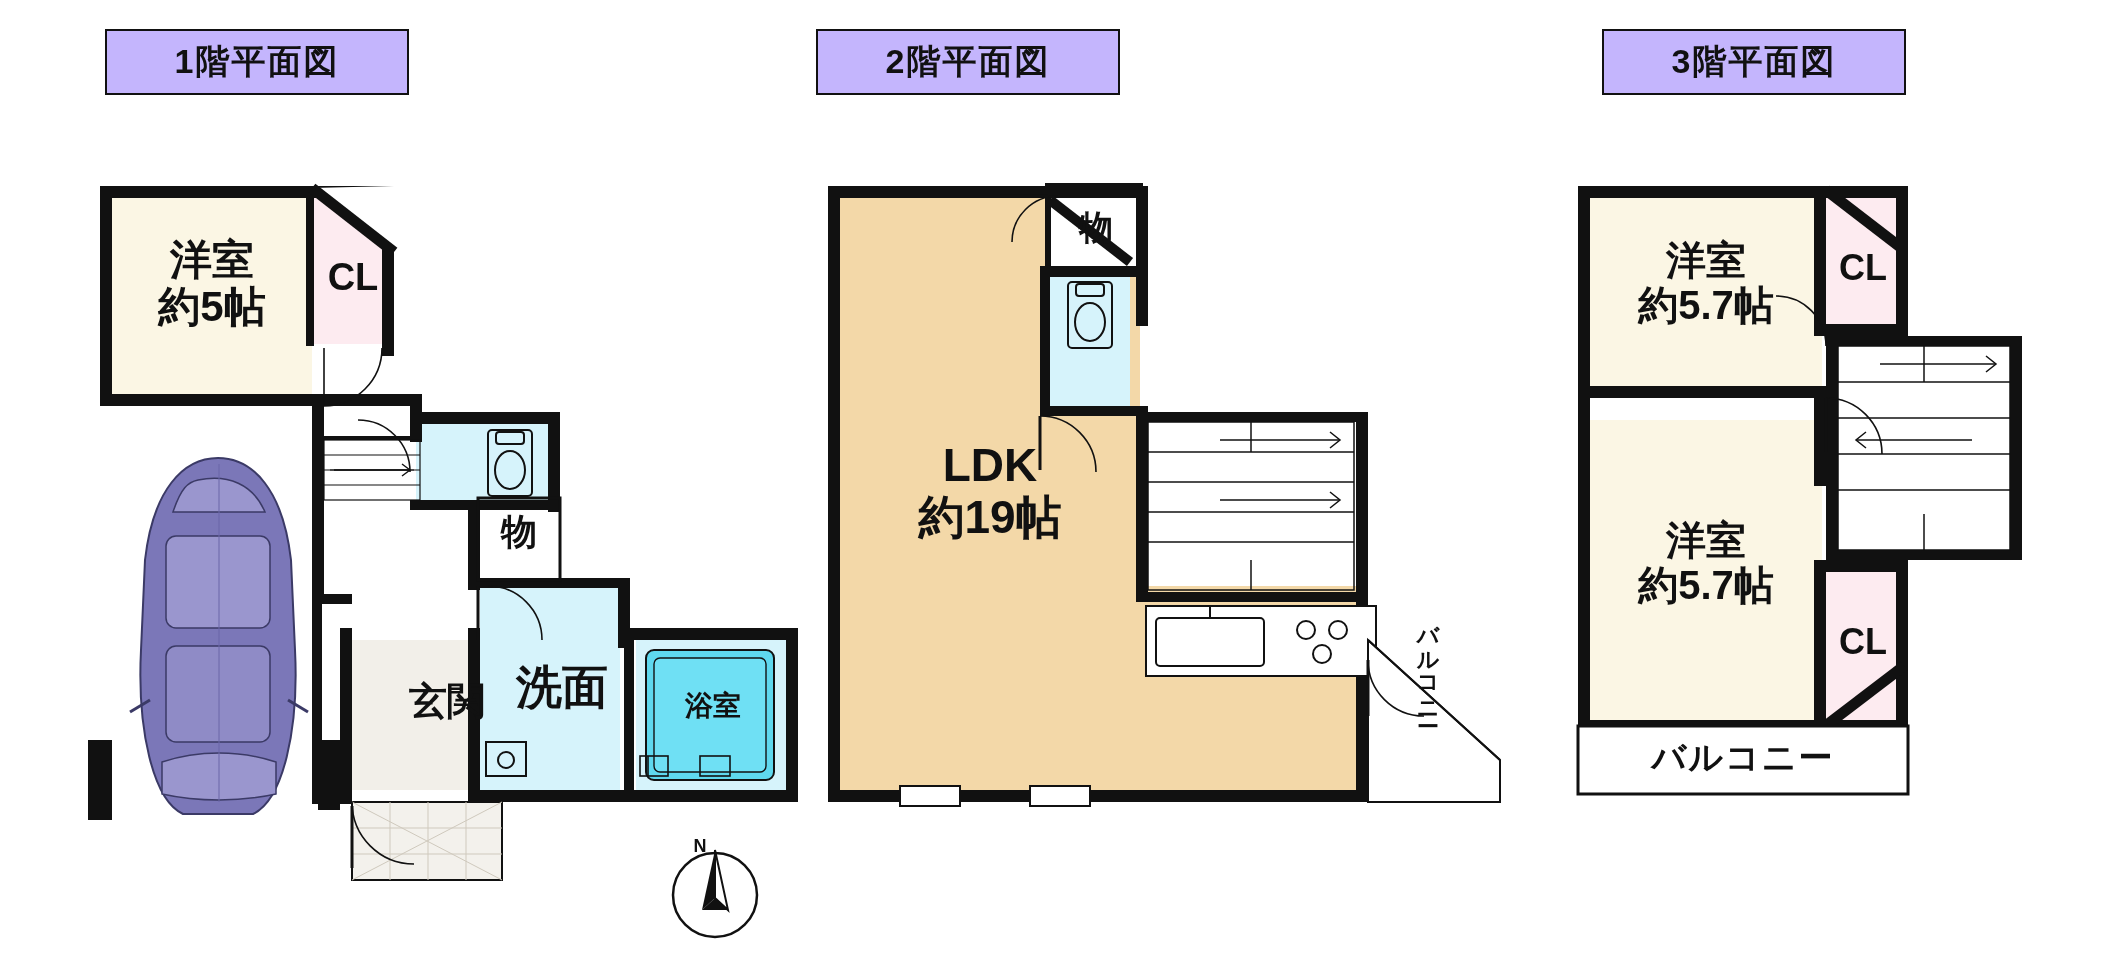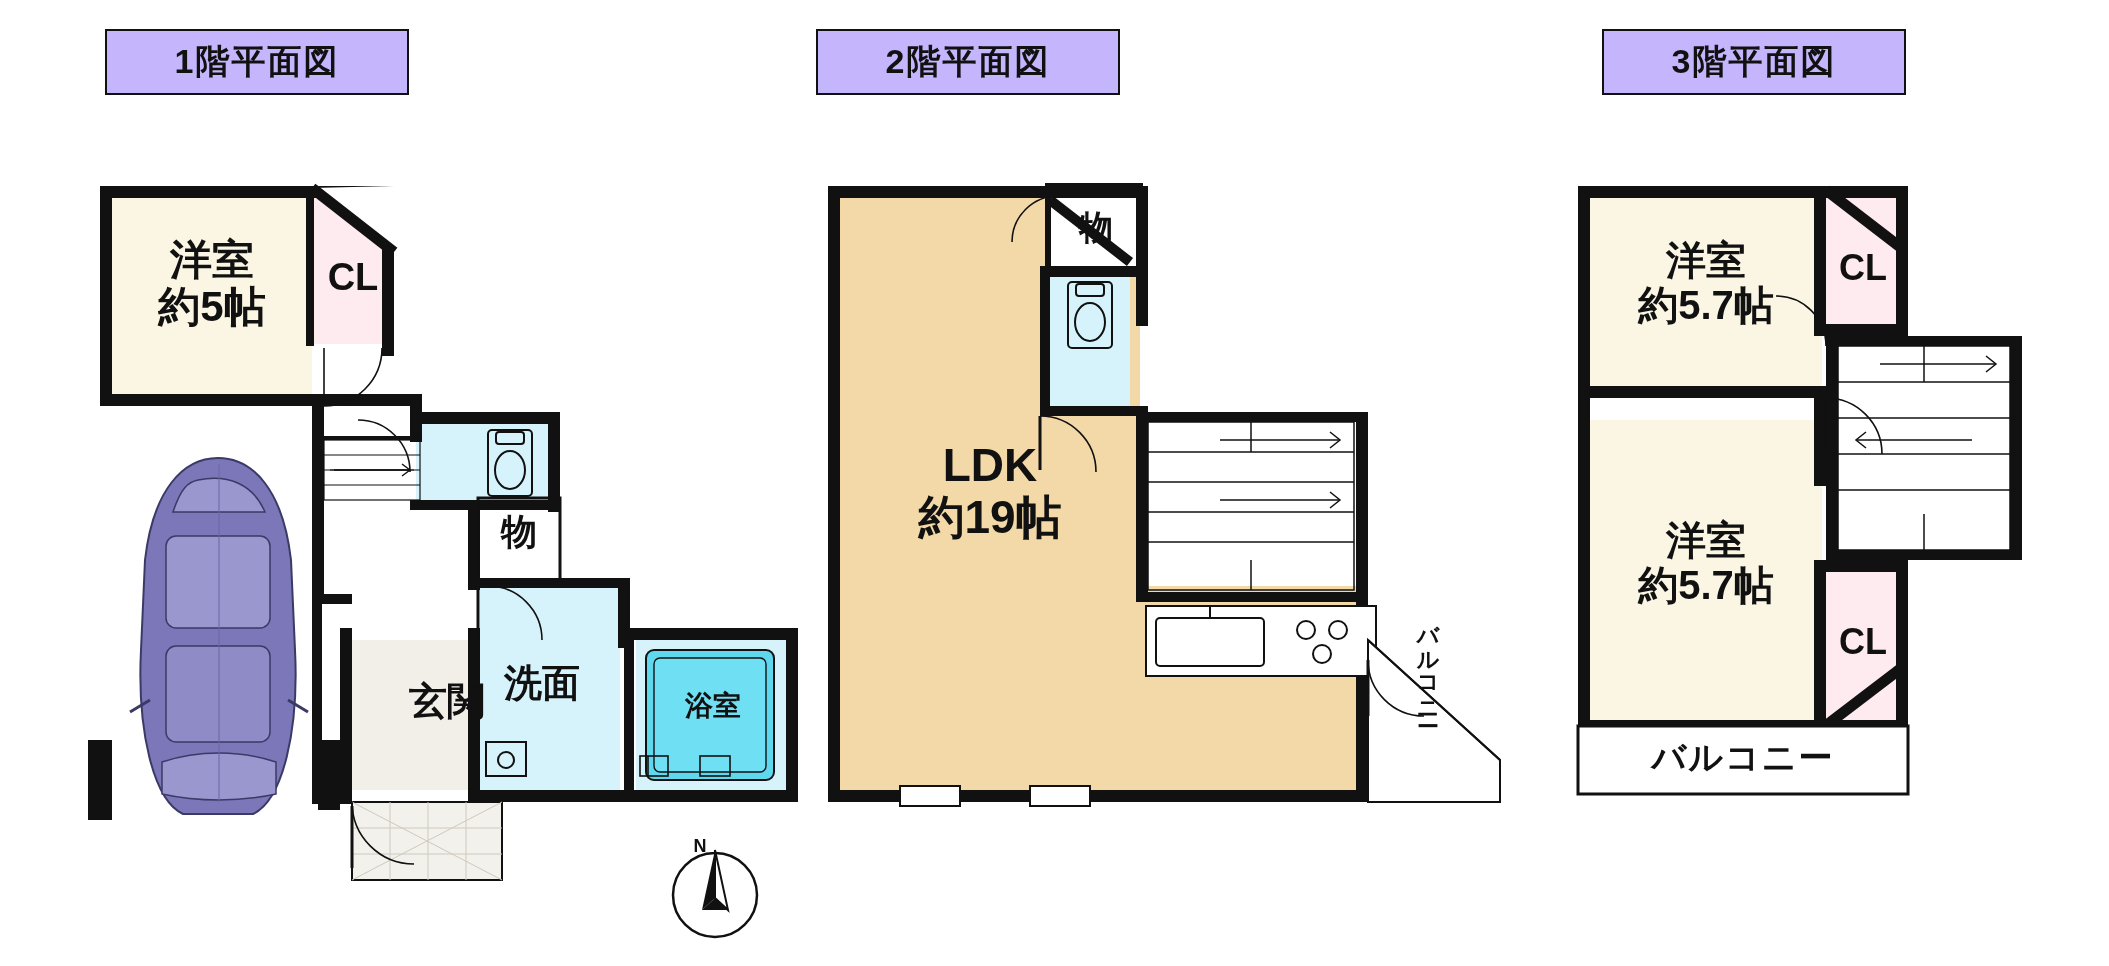--- a/index.html
+++ b/index.html
@@ -169,21 +169,21 @@
         <line x1="160" y1="250" x2="180" y2="262" stroke="#3b3a66" stroke-width="3"></line>
         <line x1="91" y1="14" x2="91" y2="352" stroke="#6b67a8" stroke-width="1"></line>
       </g>
     </svg>
 
     <div class="lbl" style="left:112px;top:236px;width:200px;font-size:42px;">洋室
 約5帖</div>
     <div class="lbl" style="left:312px;top:256px;width:82px;font-size:38px;">CL</div>
     <div class="lbl" style="left:480px;top:512px;width:78px;font-size:36px;">物</div>
     <div class="lbl" style="left:352px;top:680px;width:128px;font-size:38px;margin-left:31px;">玄関</div>
-    <div class="lbl" style="left:476px;top:662px;width:132px;font-size:38px;text-align:center;">洗面</div>
+    <div class="lbl" style="left:496px;top:662px;width:132px;font-size:46px;text-align:center;">洗面</div>
     <div class="lbl" style="left:640px;top:690px;width:146px;font-size:28px;">浴室</div>
 
     <svg width="110" height="110" style="position:absolute;left:660px;top:840px;">
       <circle cx="55" cy="55" r="42" fill="#ffffff" stroke="#111" stroke-width="2.5"></circle>
       <polygon points="55,10 68,70 55,58" fill="#ffffff" stroke="#111" stroke-width="2"></polygon>
       <polygon points="55,10 42,70 55,58" fill="#111"></polygon>
       <polygon points="55,58 68,70 42,70" fill="#111"></polygon>
     </svg>
     <div class="lbl" style="left:680px;top:836px;width:40px;font-size:18px;">N</div>
   </div>

